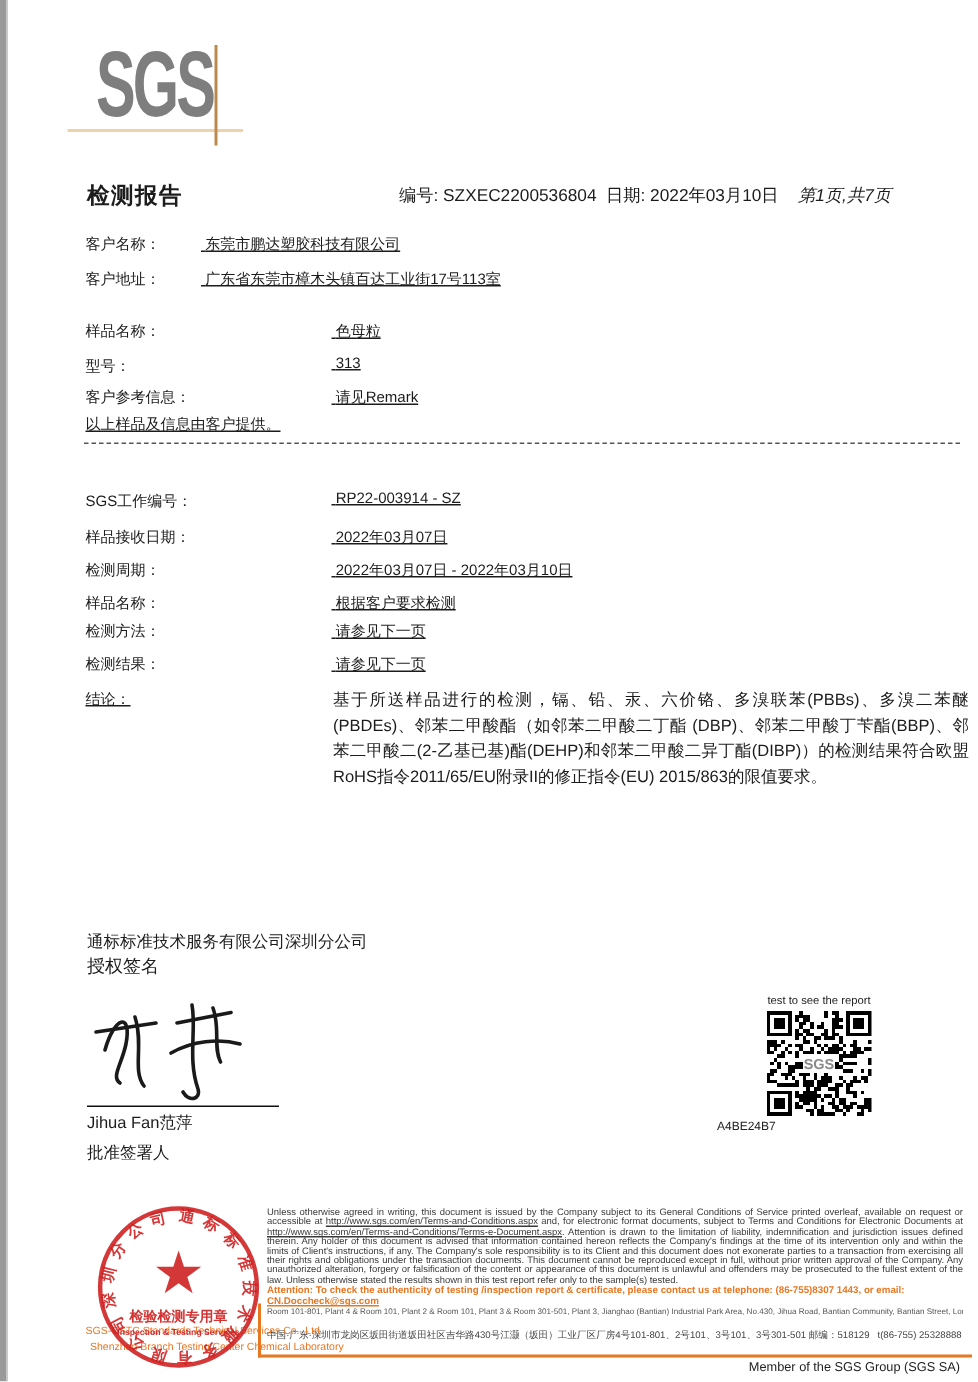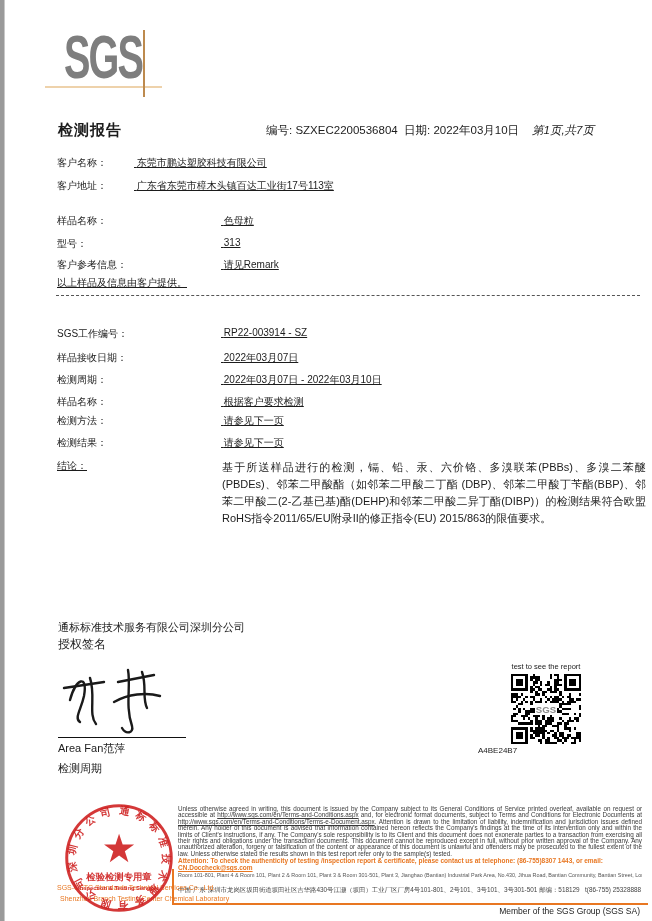--- a/index.html
+++ b/index.html
@@ -128,22 +128,22 @@
     <path d="M8,38 C14,16 26,12 22,34 C19,48 12,56 18,60"></path>
     <path d="M2,26 L42,20"></path>
     <path d="M28,16 C34,34 26,52 34,62"></path>
     <path d="M56,20 L92,13"></path>
     <path d="M66,8 C69,24 63,44 70,64 C72,71 64,73 60,66"></path>
     <path d="M80,10 C85,24 80,36 85,46"></path>
     <path d="M52,40 C66,32 84,30 98,34"></path>
   </g>
 </svg>
 <div class="sig-line"></div>
-<div class="signer-name">Area Fan范萍</div>
-<div class="signer-role">检测周期</div>
+<div class="signer-name">Jihua Fan范萍</div>
+<div class="signer-role">批准签署人</div>
 
 <div class="qr-caption">test to see the report</div>
 <svg id="qr-svg" class="qr-box" viewBox="0 0 29 29" shape-rendering="crispEdges">
     <rect x="0" y="0" width="7" height="7" fill="#000"></rect>
     <rect x="1" y="1" width="5" height="5" fill="#fff"></rect>
     <rect x="2" y="2" width="3" height="3" fill="#000"></rect>
     <rect x="22" y="0" width="7" height="7" fill="#000"></rect>
     <rect x="23" y="1" width="5" height="5" fill="#fff"></rect>
     <rect x="24" y="2" width="3" height="3" fill="#000"></rect>
     <rect x="0" y="22" width="7" height="7" fill="#000"></rect>

